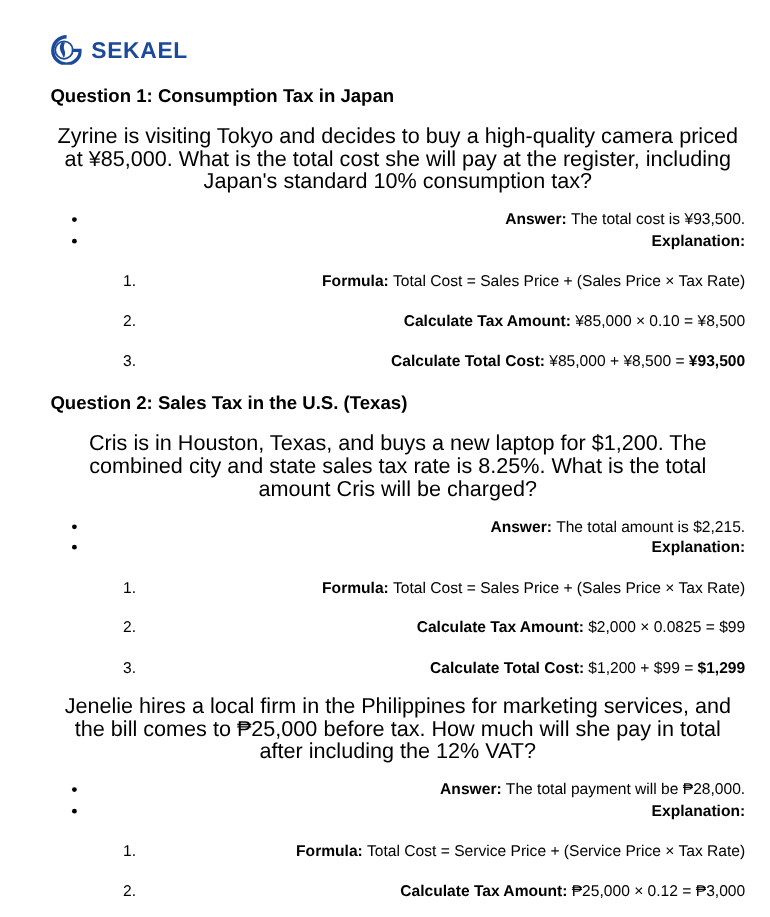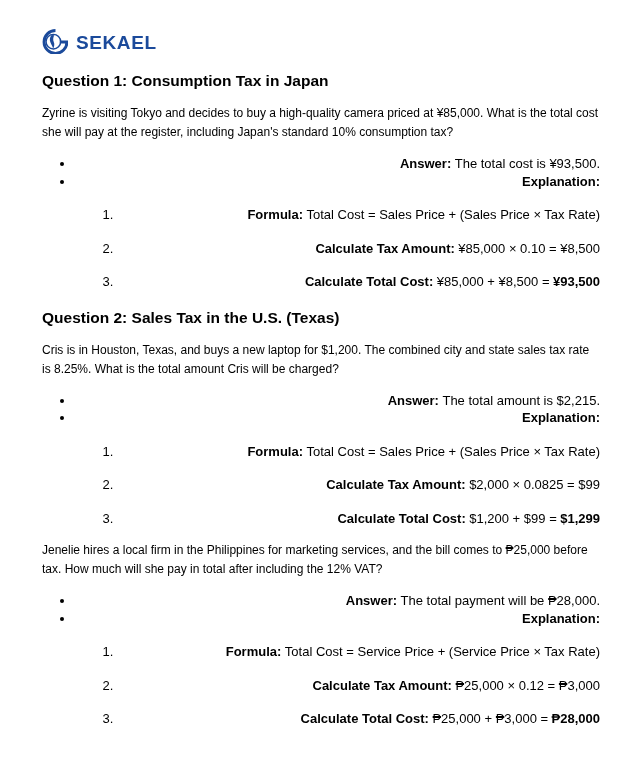--- a/index.html
+++ b/index.html
@@ -8,21 +8,21 @@
     width: 642px;
     height: 764px;
     background: #ffffff;
     color: #000000;
     font-family: "Liberation Sans", "DejaVu Sans", sans-serif;
     overflow: hidden;
   }
   .page {
     width: 642px;
     height: 764px;
-    padding: 28px 42px 0 42px;
+    padding: 28px 21px 0 42px;
   }
   
   .logo-row {
     display: flex;
     align-items: center;
     height: 26px;
   }
   .logo-icon { flex: 0 0 auto; display: block; }
   .logo-text {
     margin-left: 8px;
@@ -42,22 +42,23 @@
   }
   
   h2.q-heading {
     margin: 17px 0 14px 0;
     font-size: 15.5px;
     line-height: 19px;
     font-weight: 700;
   }
   p.q-body {
     margin: 14px 0 13px 0;
-    font-size: 12px;
+    font-size: 18px;
     line-height: 19px;
+    text-align: center;
   }
   ul.answer-list {
     margin: 0;
     padding: 0 0 0 33px;
     list-style: disc;
   }
   ul.answer-list > li {
     font-size: 13px;
     line-height: 17.5px;
     text-align: right;

